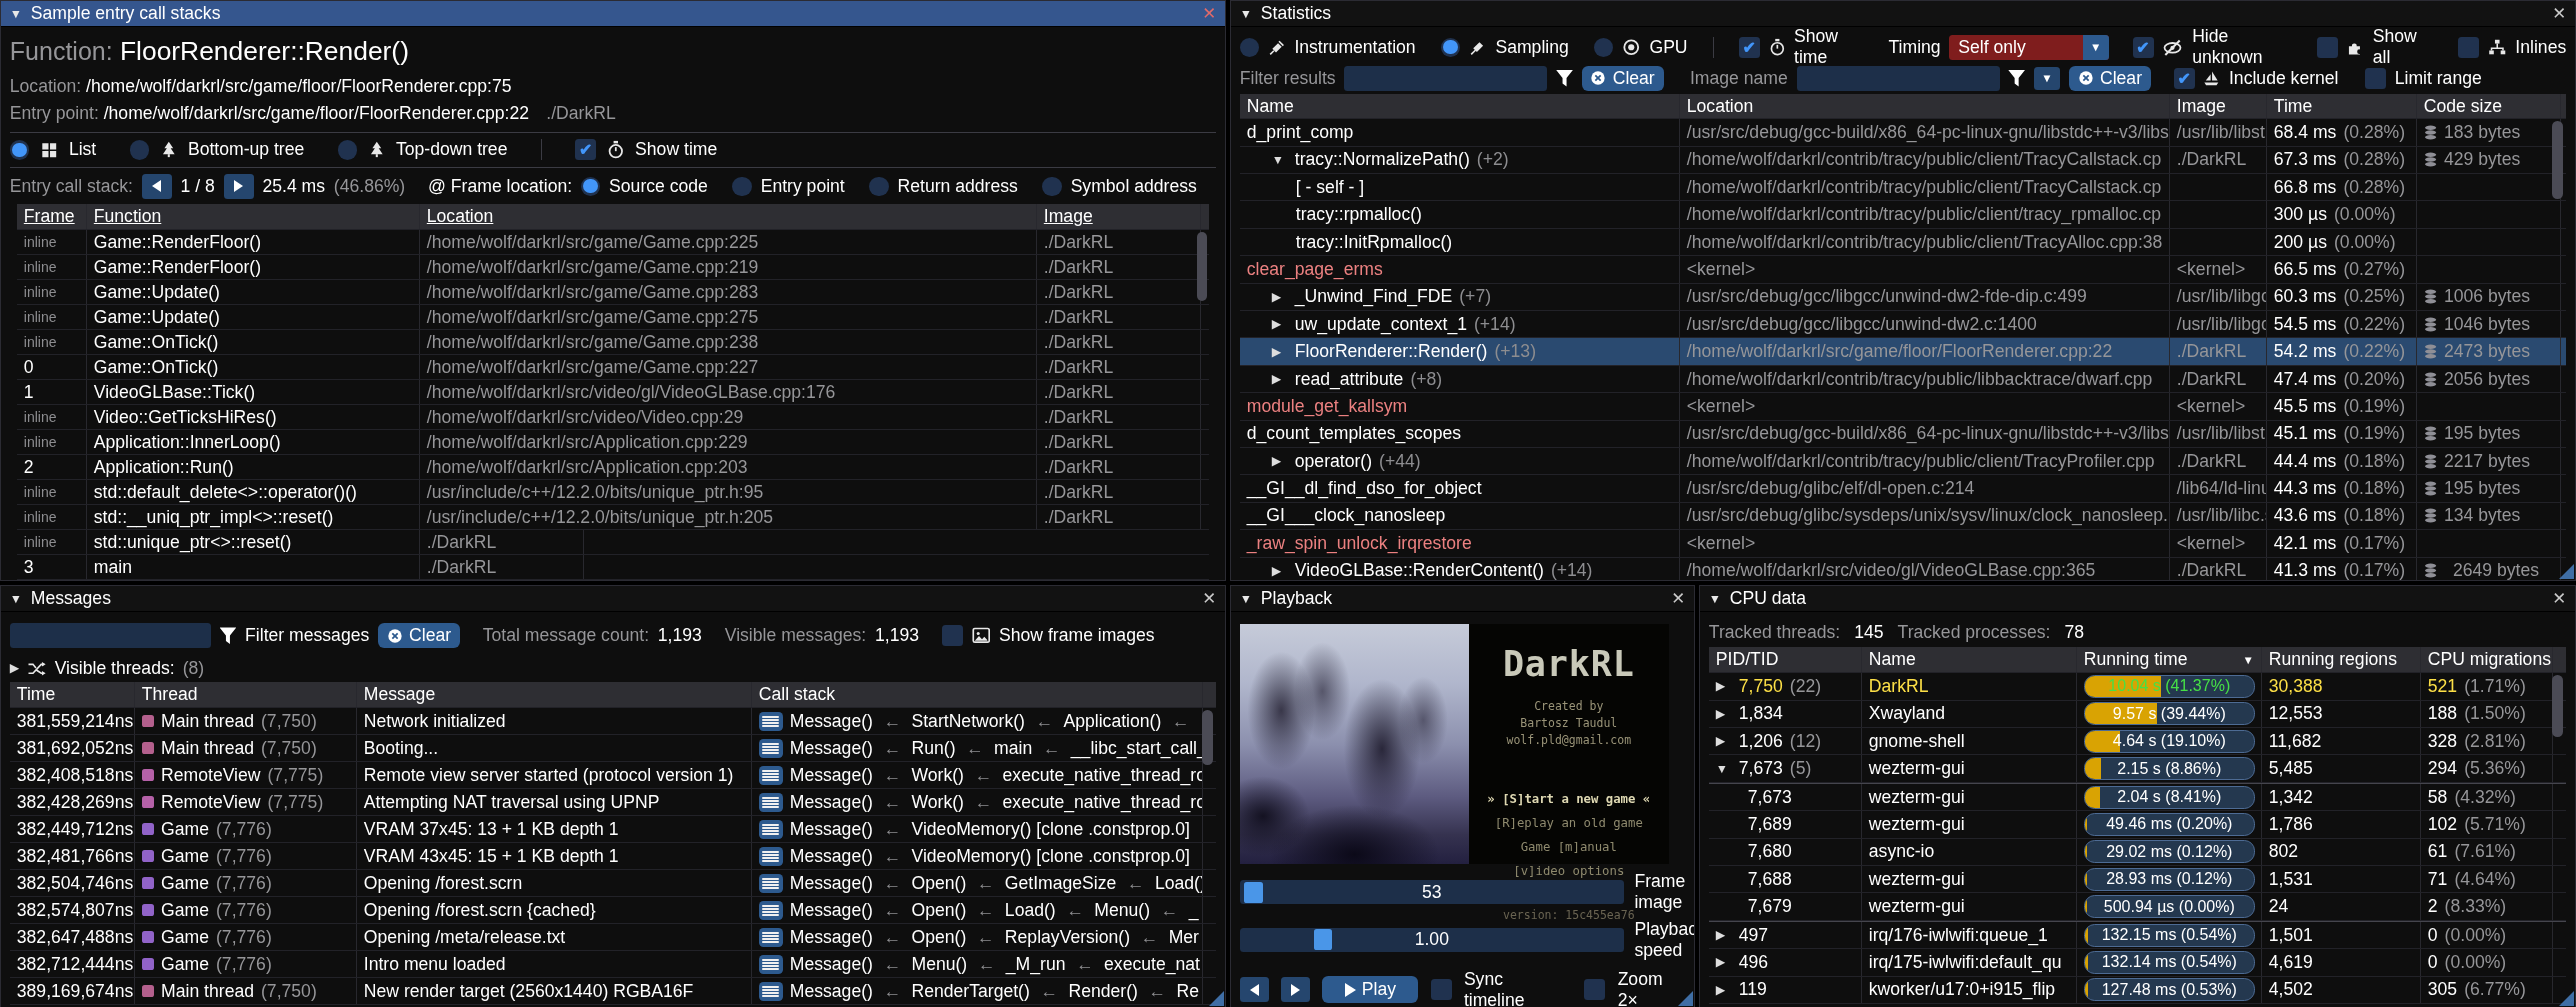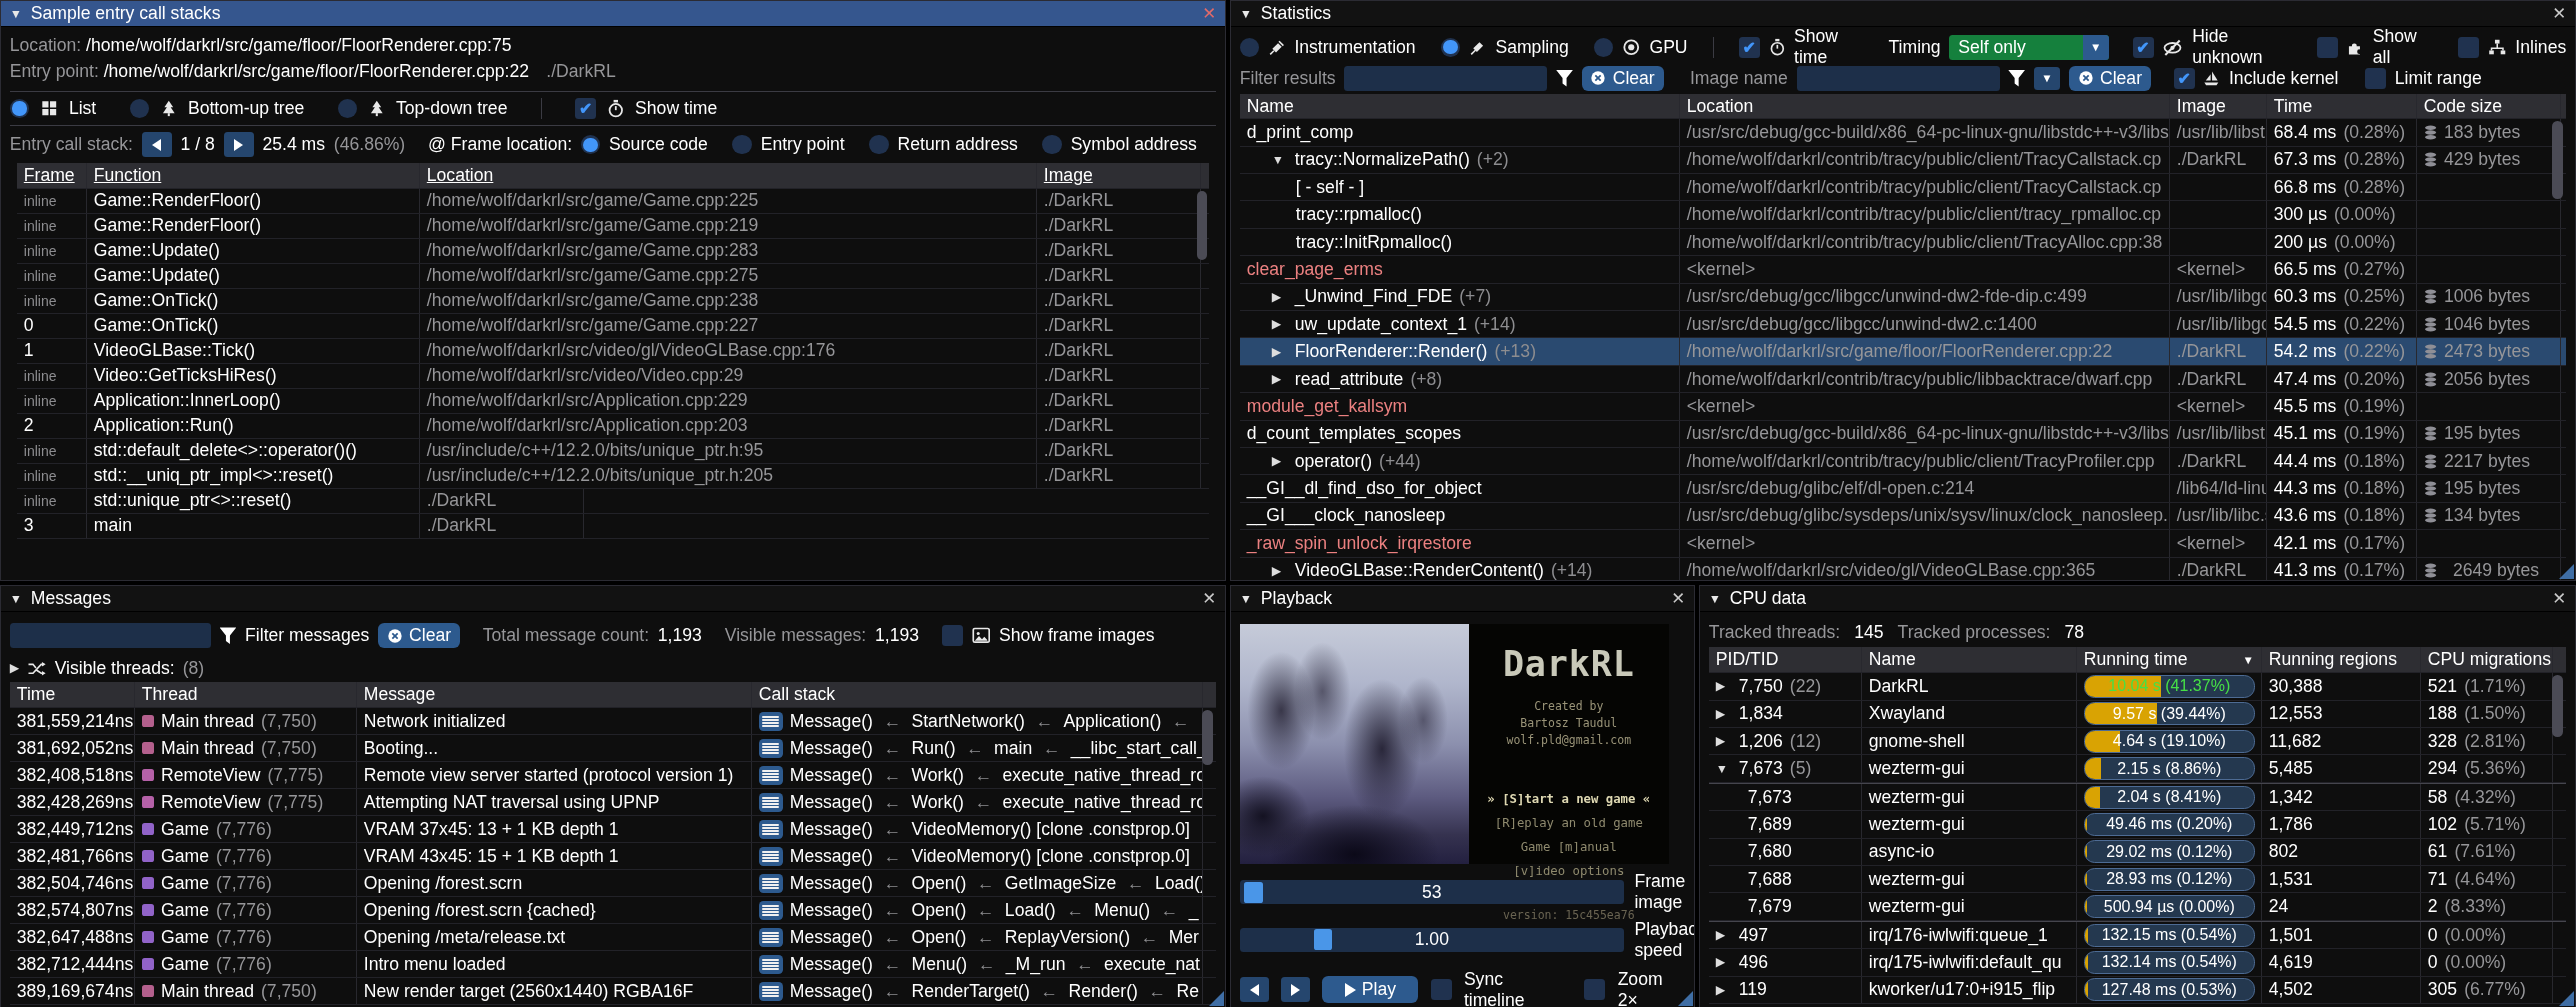--- a/index.html
+++ b/index.html
@@ -11,35 +11,35 @@
     padding:0 8.8px;gap:8.8px;border-bottom:0.9px solid #000;}
   .titlebar.active{background:#35568e;}
   .tb-arrow{font-size:12.3px;color:#e8e8e8;}
   .tb-title{font-size:17.6px;color:#fff;}
   .tb-close{margin-left:auto;font-size:16.7px;color:#c9c9c9;}
   .tb-close.red{color:#e06a6a;}
   .content{flex:1;display:flex;flex-direction:column;overflow:hidden;position:relative;}
   .pad{padding:5.3px 8.8px 0 8.8px;}
   .g{color:#969699;}
   .red{color:#ec8181;}
-  .grn{color:#ffffff;}
+  .grn{color:#fde047;}
   .hsep{height:0.9px;background:#3b3b43;margin:6.2px 0;flex:0 0 0.9px;}
   .vsep{width:0.9px;height:21px;background:#3b3b43;align-self:center;}
   .row{display:flex;align-items:center;gap:8px;}
   
   .radio{width:19.4px;height:19.4px;border-radius:50%;background:#20324f;position:relative;flex:0 0 19.4px;}
   .radio.on::after{content:'';position:absolute;inset:2.6px;border-radius:50%;background:#4296fa;}
   .checkbox{width:21px;height:21px;border-radius:3.5px;background:#20324f;flex:0 0 21px;
     display:flex;align-items:center;justify-content:center;color:#4296fa;font-size:16px;font-weight:bold;}
   .btn{background:#25466e;border-radius:3.5px;display:inline-flex;align-items:center;justify-content:center;
     height:25px;padding:0 8.8px;gap:6.2px;}
   .btn.small{width:30px;padding:0;}
   .btn.bright{background:#2d5a8e;border-radius:6.2px;}
   .input{background:#1d2f49;border-radius:3.5px;height:25px;}
-  .dropdown{background:#15803d;border-radius:3.5px;height:25px;display:flex;align-items:center;width:185px;}
+  .dropdown{background:#7f1d1d;border-radius:3.5px;height:25px;display:flex;align-items:center;width:185px;}
   .dropdown .dd-text{padding:0 8.8px;flex:1;}
   .dropdown .dd-btn{width:26.4px;height:25px;background:#2d5a8e;border-radius:0 3.5px 3.5px 0;
     display:flex;align-items:center;justify-content:center;font-size:11.5px;color:#fff;}
   .funnel{width:16.7px;height:18.5px;background:#fff;flex:0 0 16.7px;
     clip-path:polygon(0 5%,100% 5%,62% 48%,62% 95%,38% 78%,38% 48%);}
   .ic{display:inline-flex;align-items:center;justify-content:center;color:#e8e8e8;flex:0 0 auto;}
   .ic svg{display:block;}
   
   .tbl{flex:1;overflow:hidden;position:relative;margin:0 7px;}
   .trow{display:flex;align-items:stretch;border-bottom:0.9px solid #222228;}
@@ -110,20 +110,24 @@
 </head>
 <body>
 
 <div class="panel" id="panel-callstacks">
   <div class="titlebar active">
     <span class="tb-arrow">▼</span>
     <span class="tb-title">Sample entry call stacks</span>
     <span class="tb-close red">✕</span>
   </div>
   <div class="content pad">
+    <div class="fn-line">
+      <span class="lbl">Function:</span>
+      <span>FloorRenderer::Render()</span>
+    </div>
     <div class="loc-line">
       <span class="g">Location:</span>
       <span>/home/wolf/darkrl/src/game/floor/FloorRenderer.cpp:75</span>
     </div>
     <div class="loc-line">
       <span class="g">Entry point:</span>
       <span>/home/wolf/darkrl/src/game/floor/FloorRenderer.cpp:22</span>
       <span class="g" style="margin-left:12.3px">./DarkRL</span>
     </div>
     <div class="hsep"></div>

